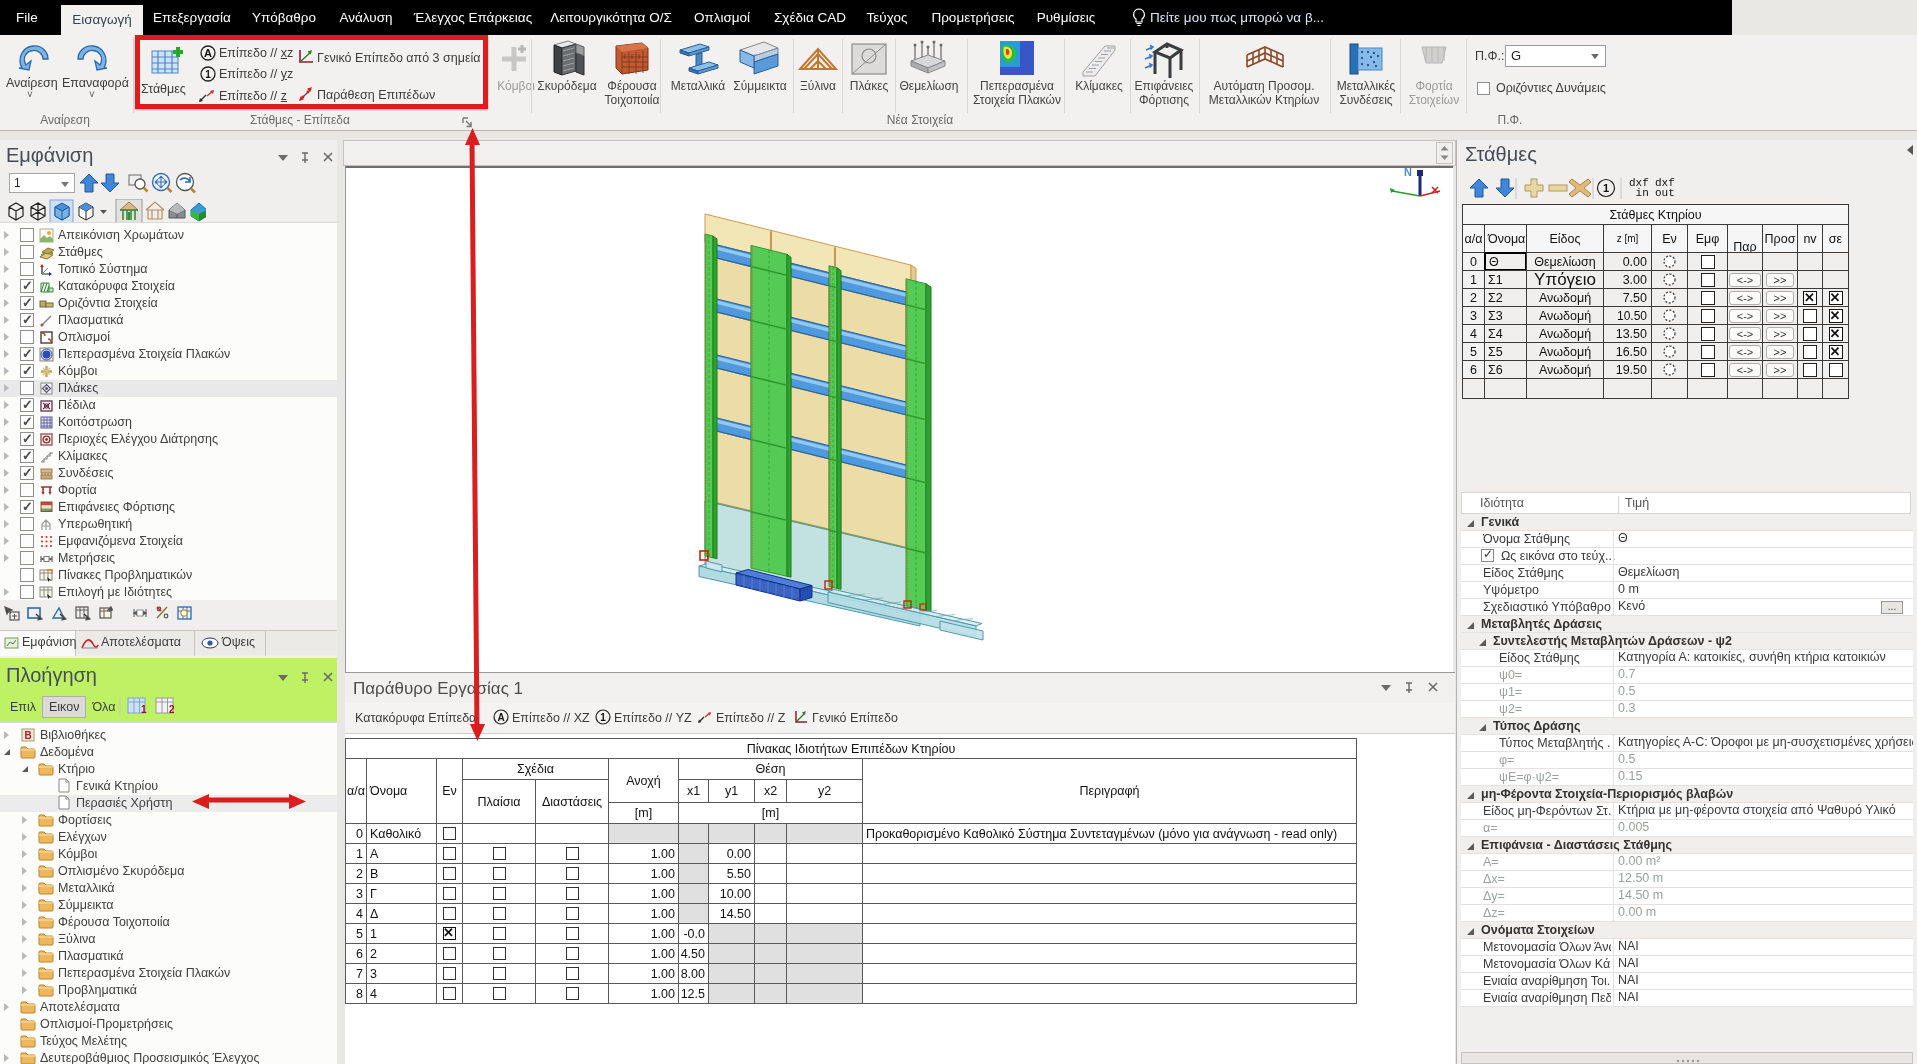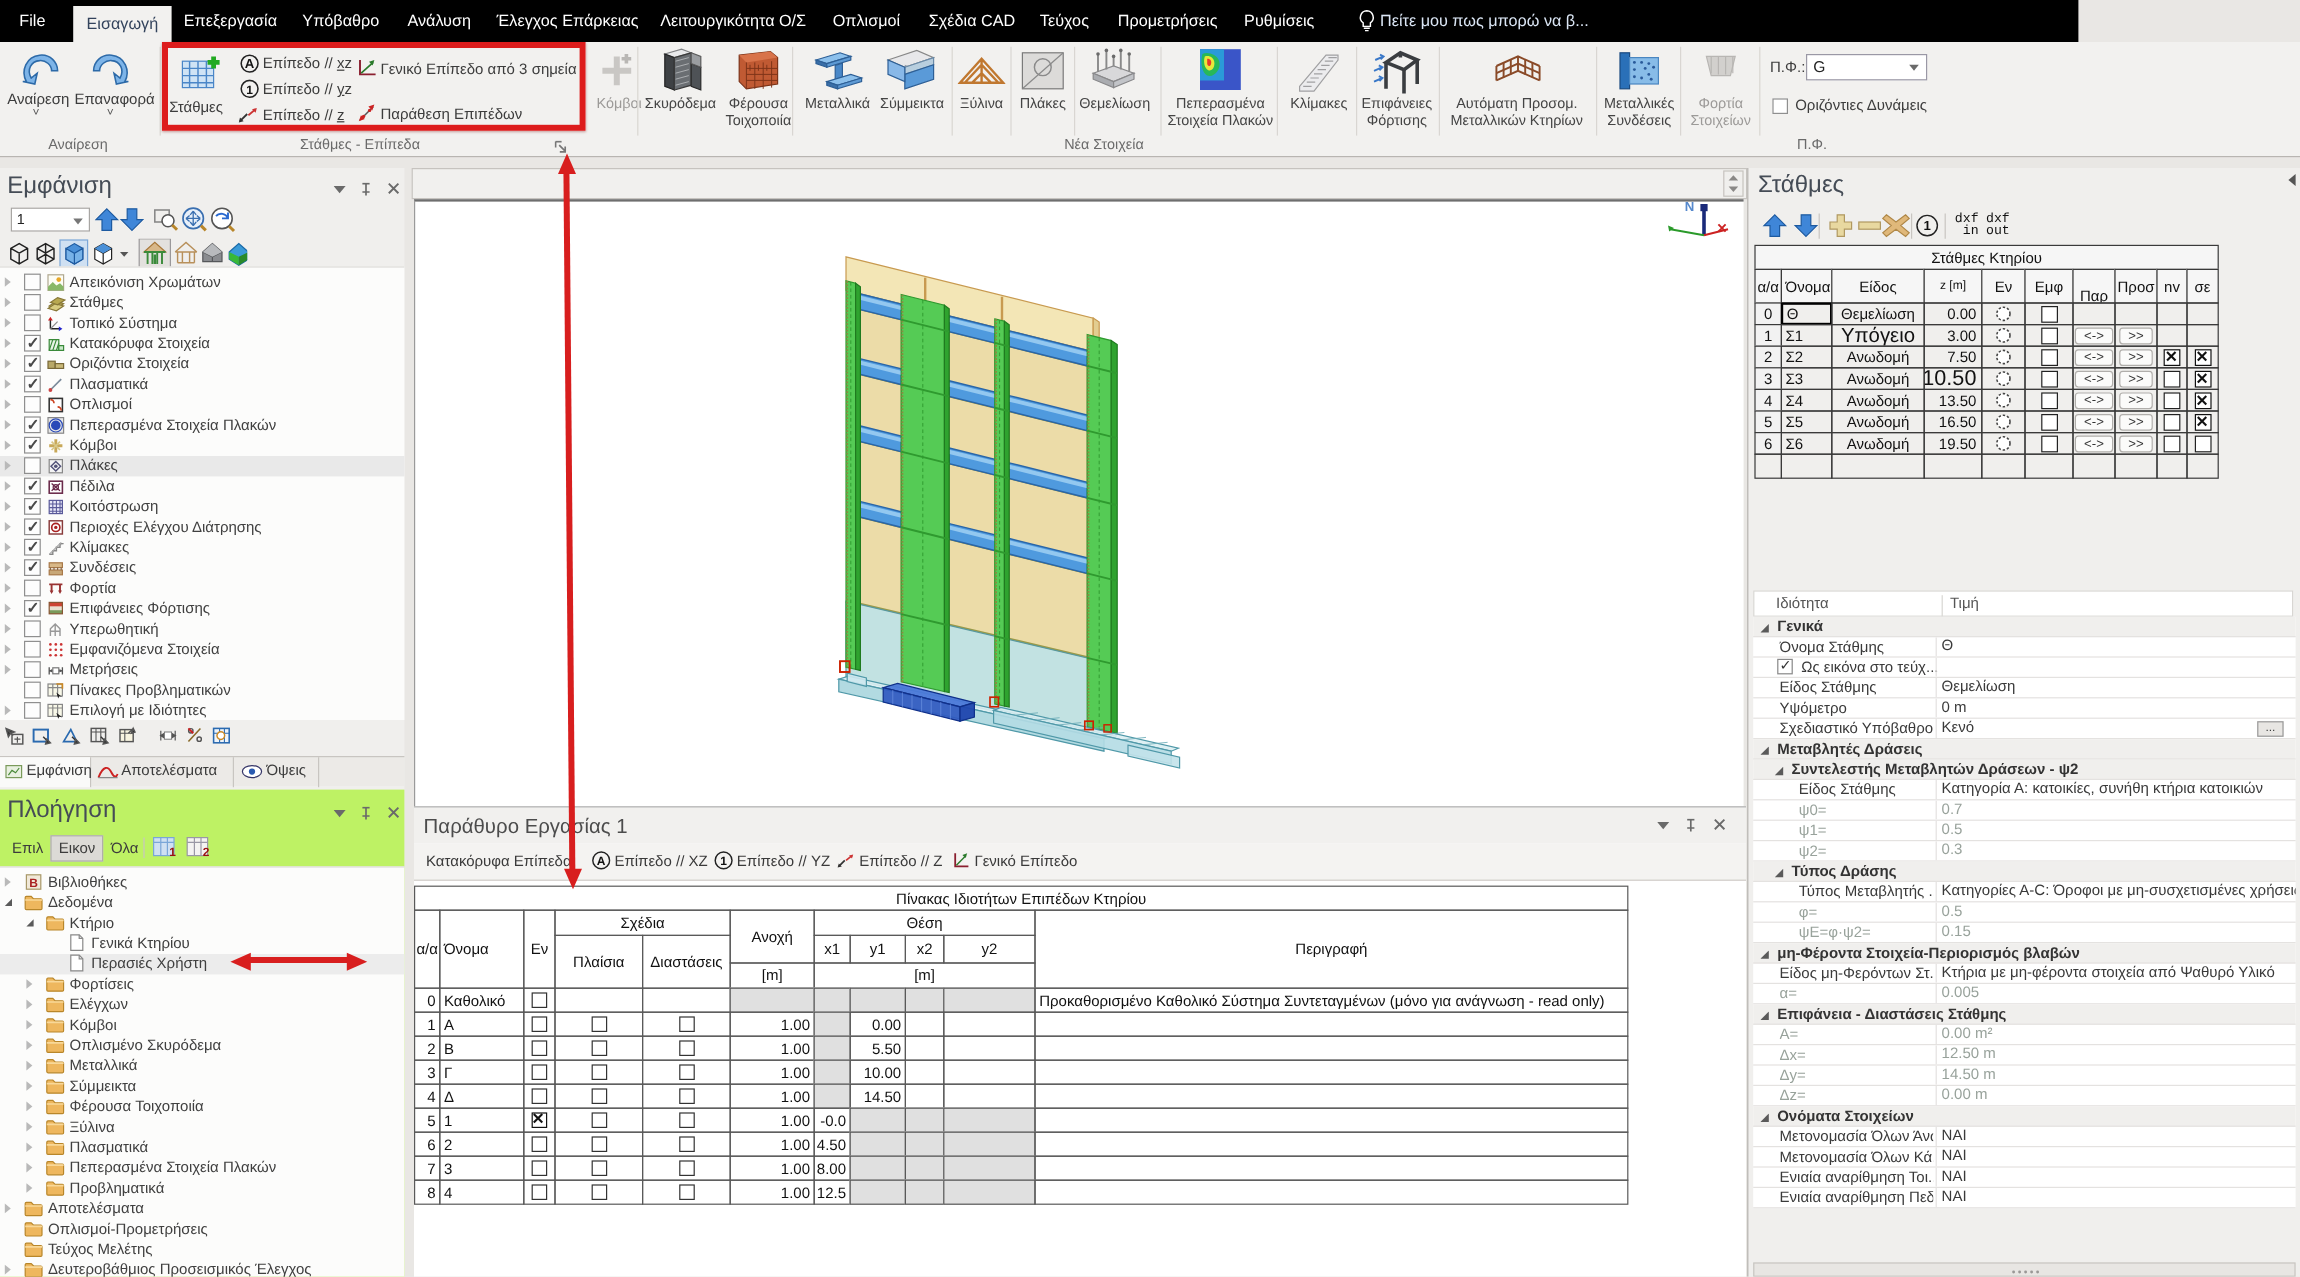--- a/index.html
+++ b/index.html
@@ -1625,21 +1625,21 @@
           </div>
           <div style="position:absolute;left:0px;top:102px;width:23px;height:19px;border:1px solid #3a3a3a;font-size:12.5px;color:#111;overflow:hidden;white-space:nowrap;background:#f2f2f2;">
             <div style="position:absolute;inset:0;display:flex;align-items:center;justify-content:center;">3</div>
           </div>
           <div style="position:absolute;left:22px;top:102px;width:43px;height:19px;border:1px solid #3a3a3a;font-size:12.5px;color:#111;overflow:hidden;white-space:nowrap;">
             <div style="position:absolute;inset:0;display:flex;align-items:center;justify-content:flex-start;padding-left:3px;">Σ3</div>
           </div>
           <div style="position:absolute;left:64px;top:102px;width:78px;height:19px;border:1px solid #3a3a3a;font-size:12.5px;color:#111;overflow:hidden;white-space:nowrap;">
             <div style="position:absolute;inset:0;display:flex;align-items:center;justify-content:center;">Ανωδομή</div>
           </div>
-          <div style="position:absolute;left:141px;top:102px;width:49px;height:19px;border:1px solid #3a3a3a;font-size:18px;color:#111;overflow:hidden;white-space:nowrap;">
+          <div style="position:absolute;left:141px;top:102px;width:49px;height:19px;border:1px solid #3a3a3a;font-size:12px;color:#111;overflow:hidden;white-space:nowrap;">
             <div style="position:absolute;inset:0;display:flex;align-items:center;justify-content:flex-end;padding-right:4px;">10.50</div>
           </div>
           <div style="position:absolute;left:189px;top:102px;width:37px;height:19px;border:1px solid #3a3a3a;font-size:12.5px;color:#111;overflow:hidden;white-space:nowrap;">
             <div style="position:absolute;inset:0;display:flex;align-items:center;justify-content:center;">
               <svg width="15" height="15">
                 <circle cx="7.5" cy="7.5" r="5.5" fill="#fff" stroke="#444" stroke-width="1.3" stroke-dasharray="2 1.6"></circle>
               </svg>
             </div>
           </div>
           <div style="position:absolute;left:225px;top:102px;width:41px;height:19px;border:1px solid #3a3a3a;font-size:12.5px;color:#111;overflow:hidden;white-space:nowrap;">

